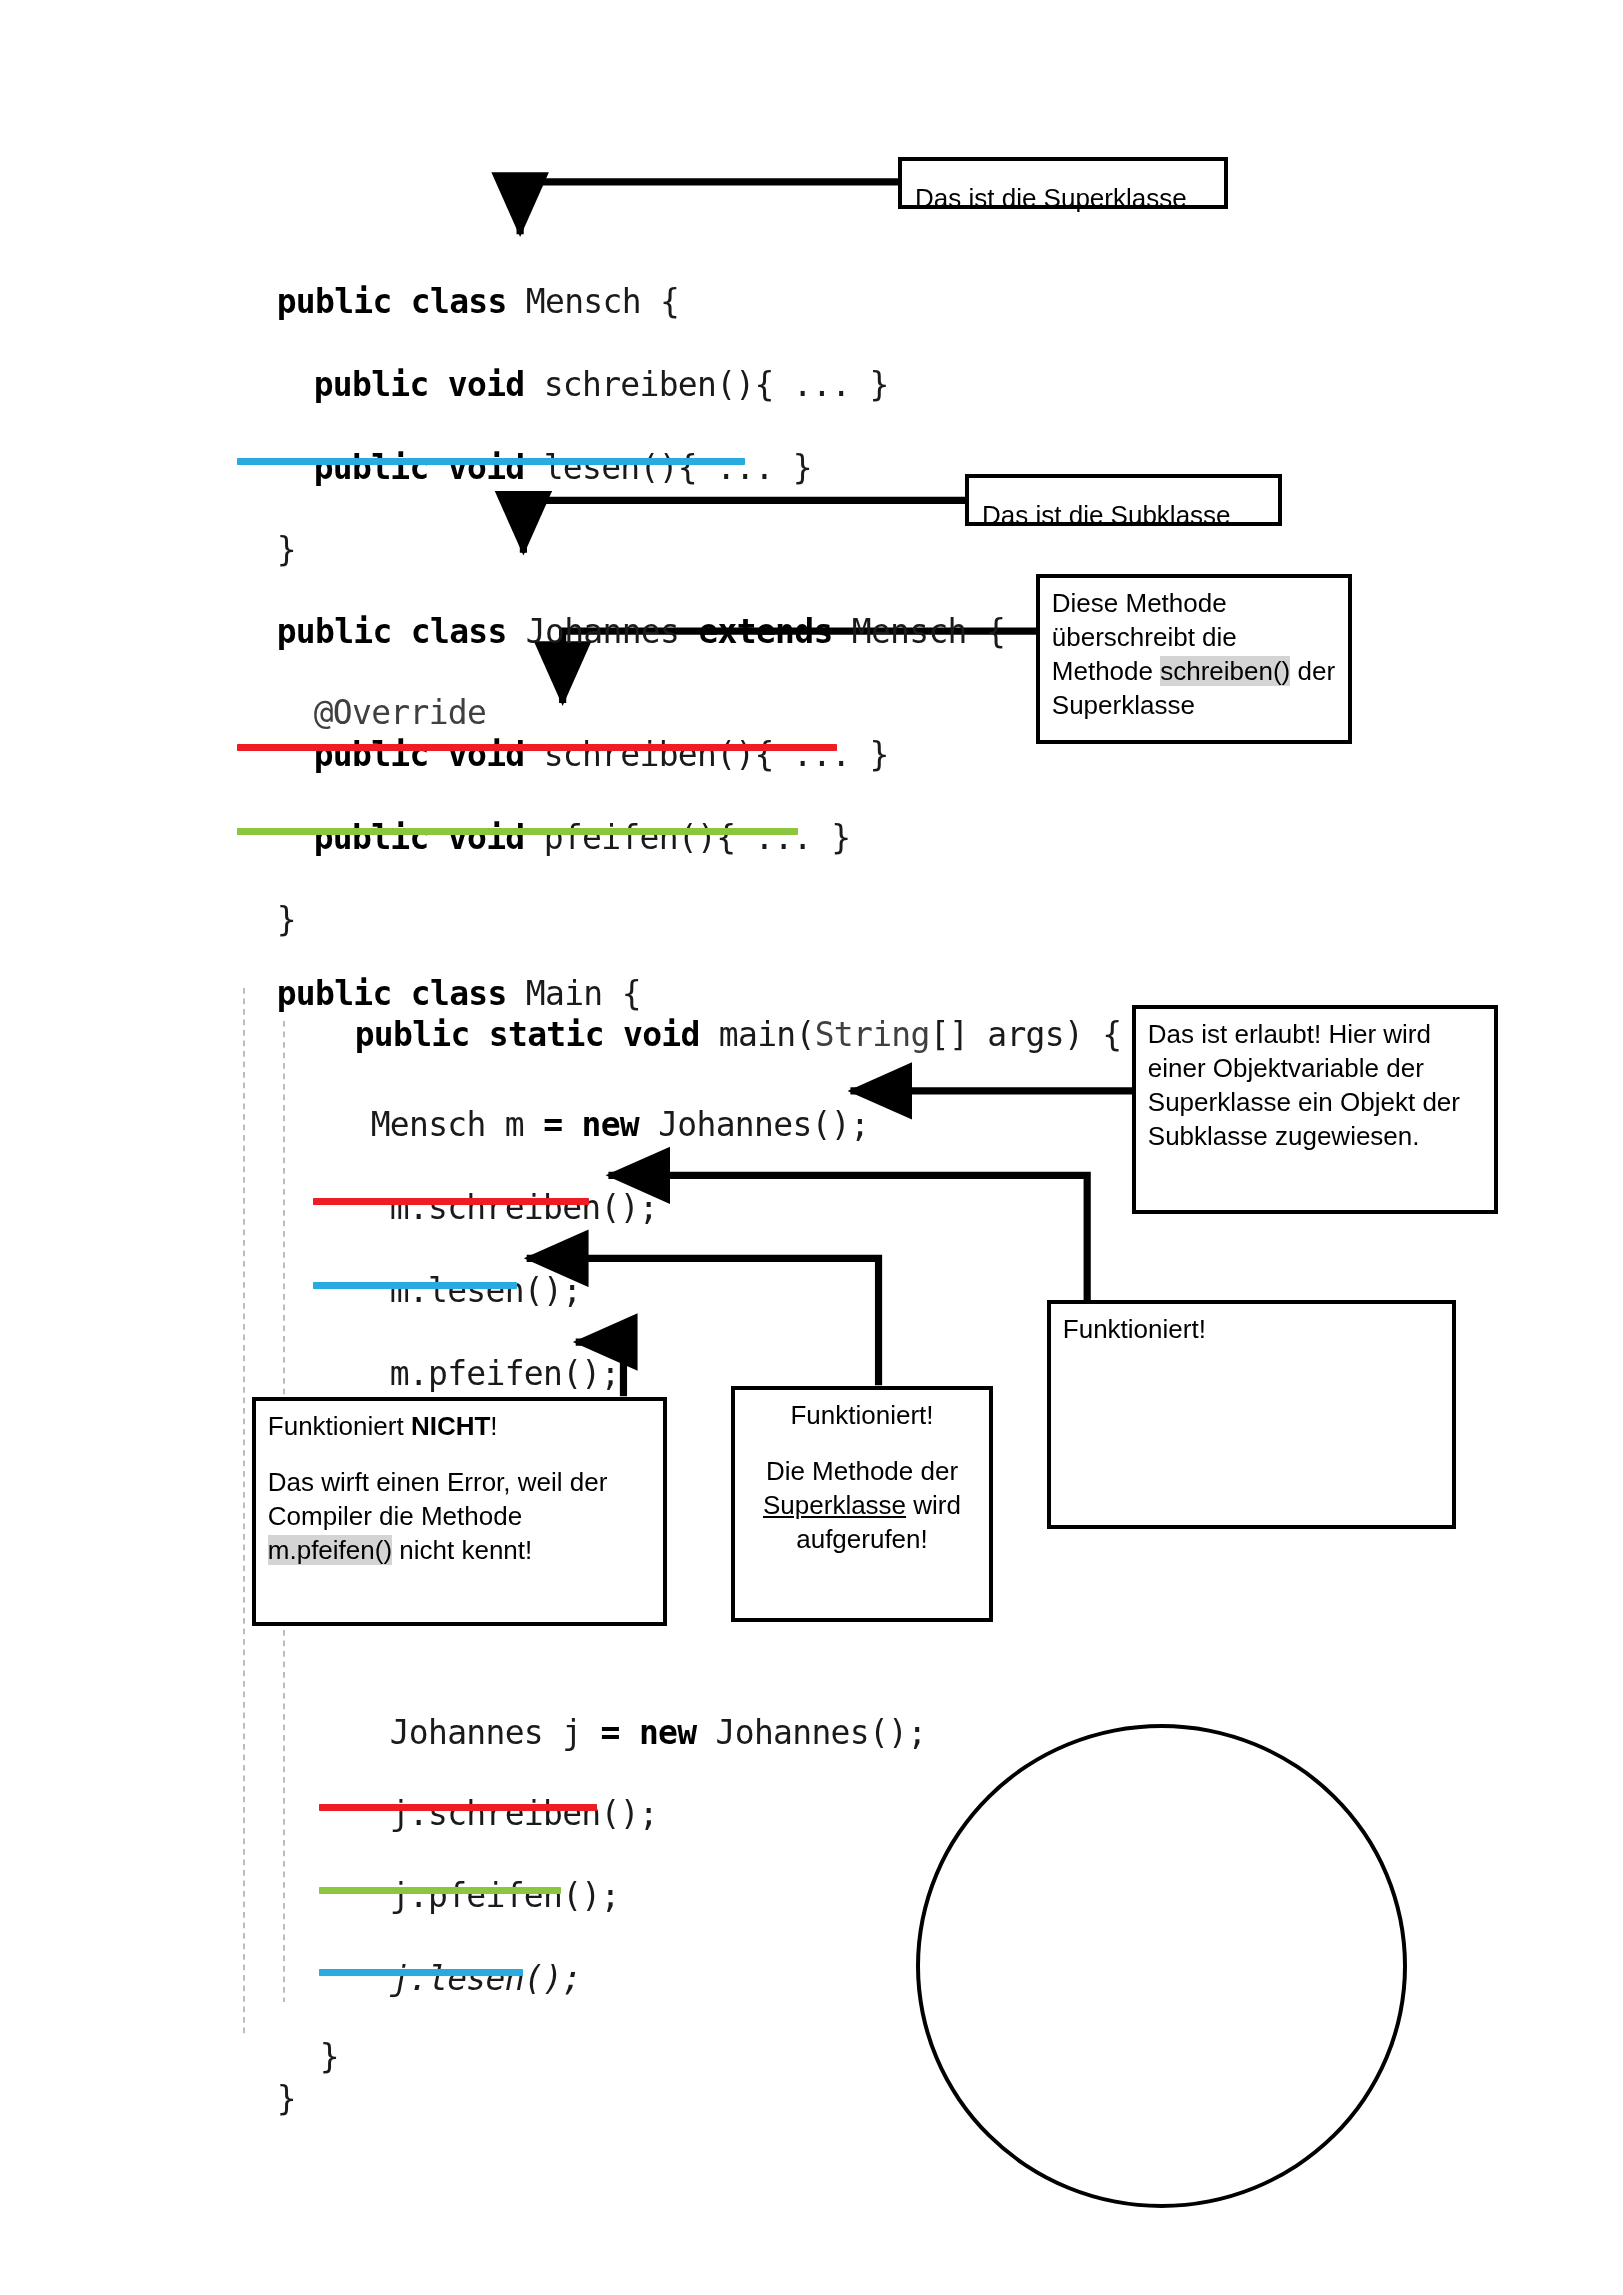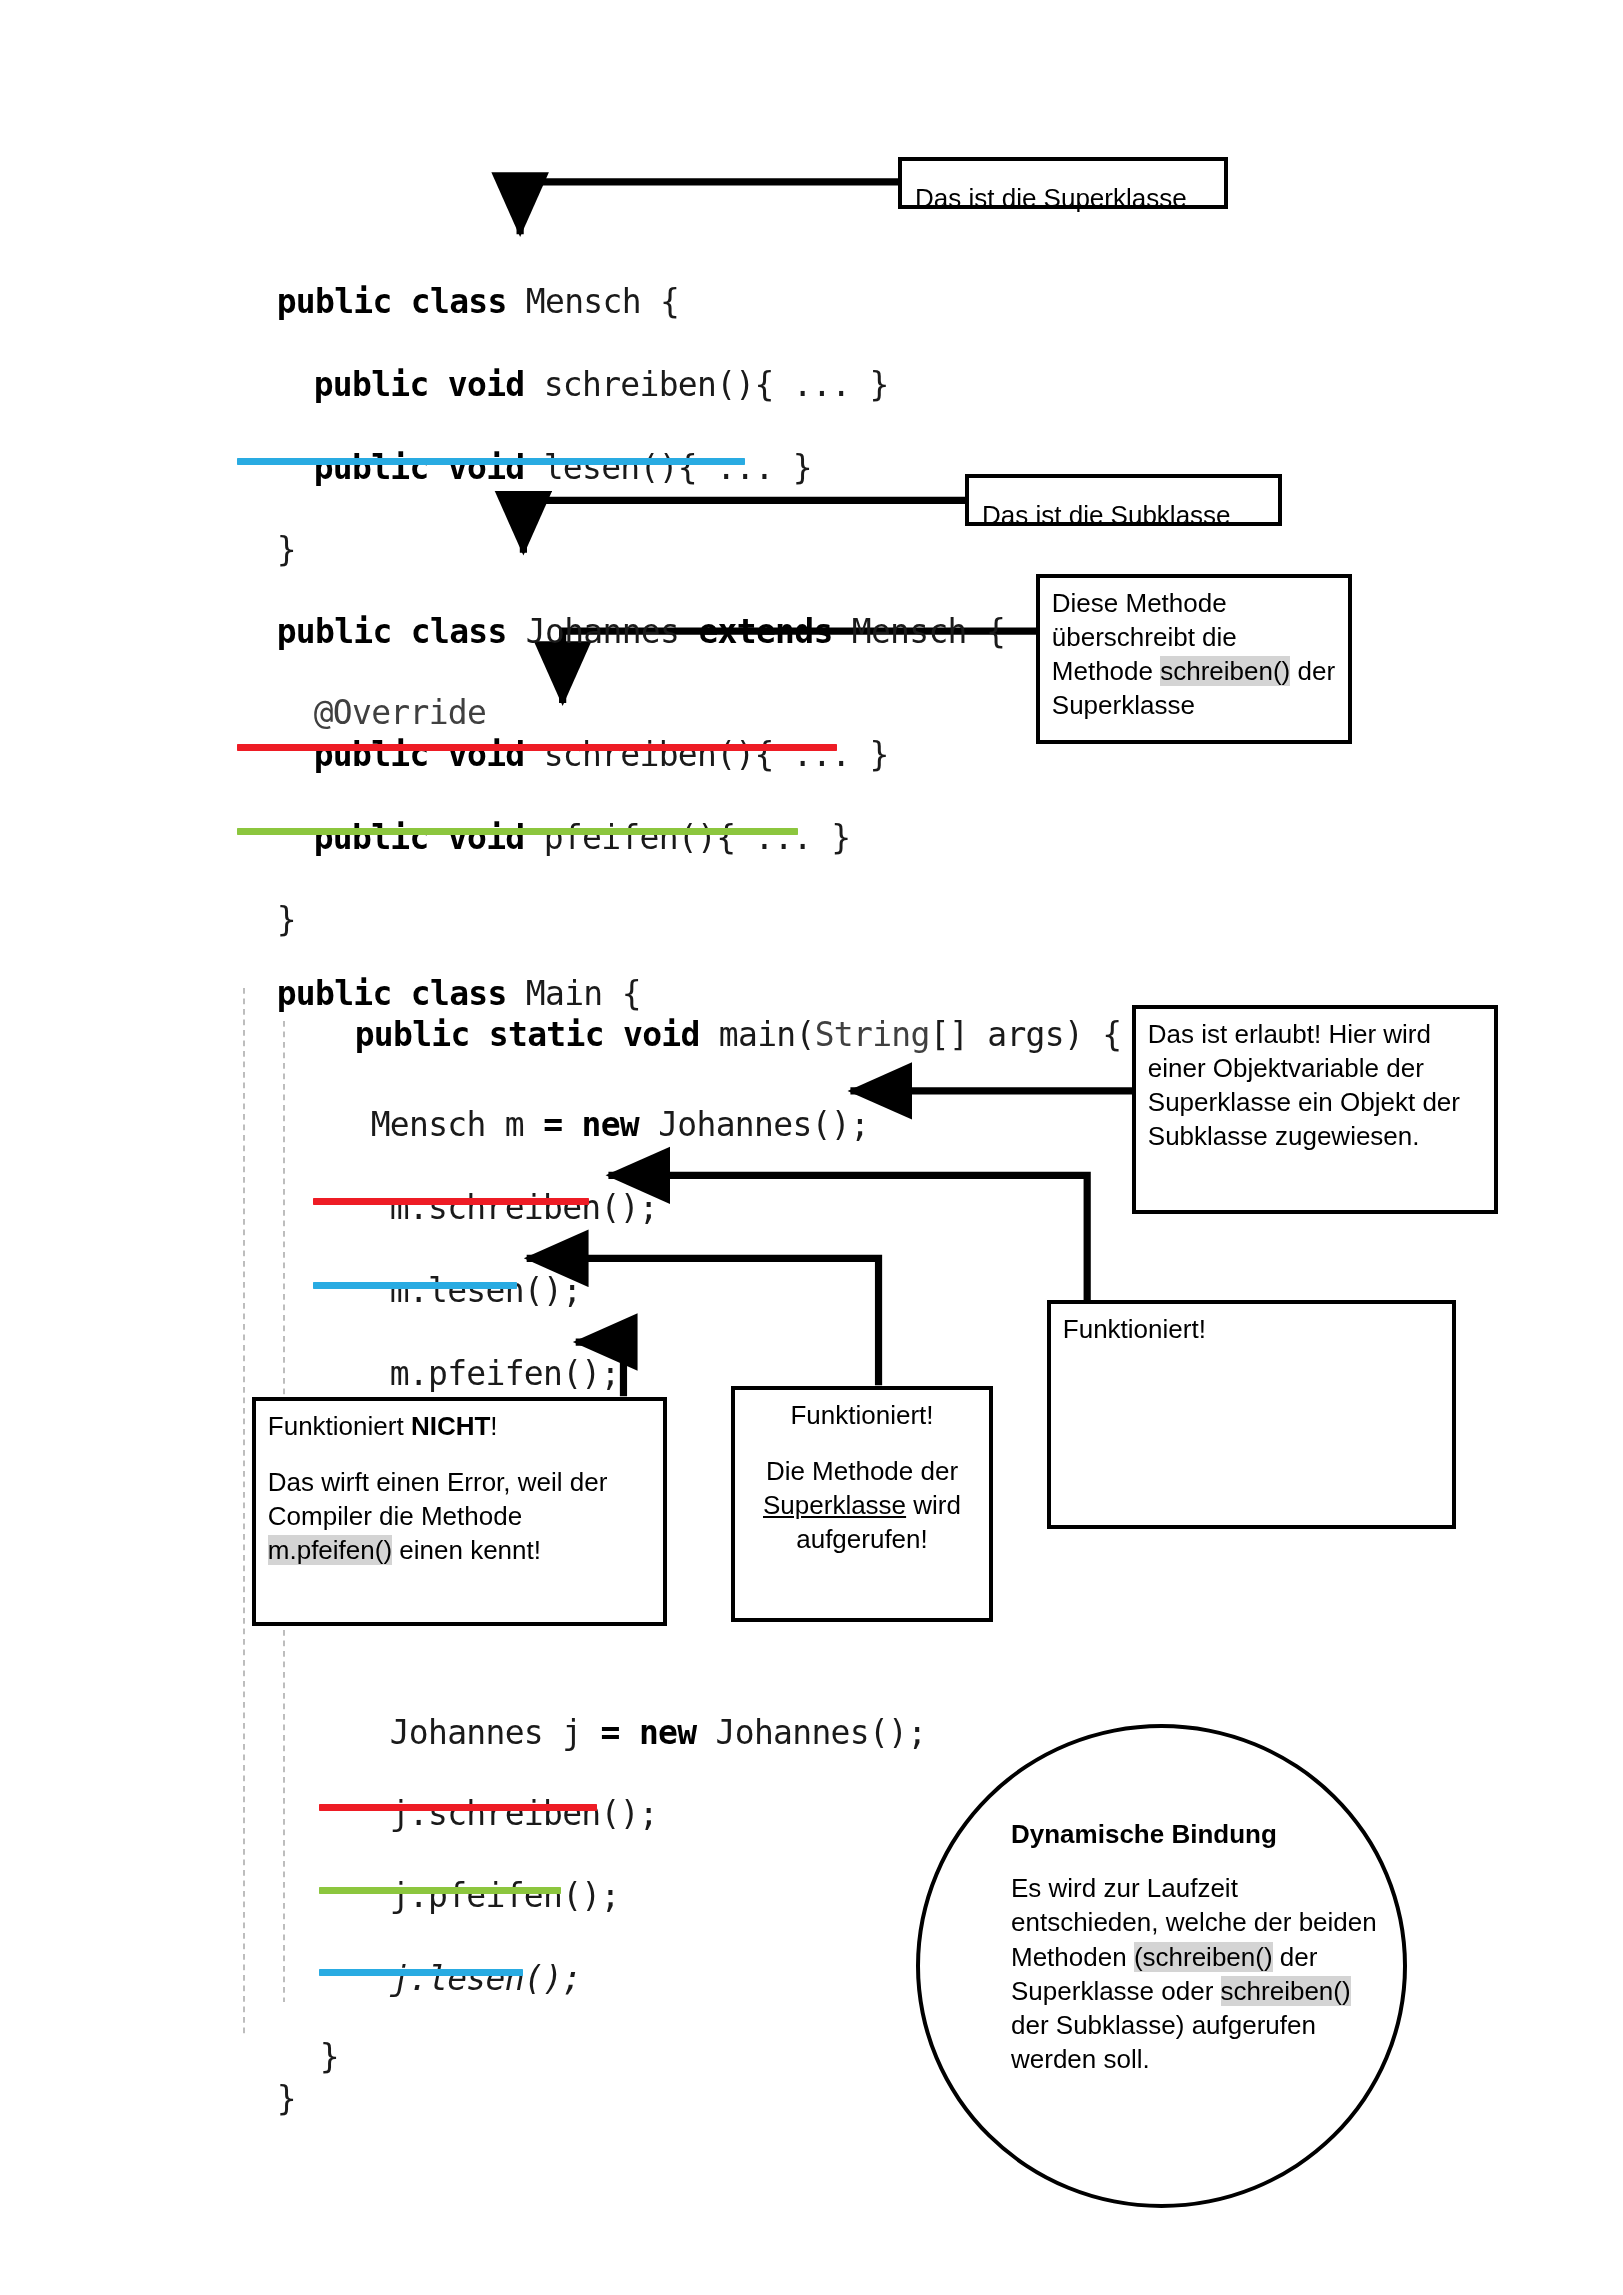--- a/index.html
+++ b/index.html
@@ -191,23 +191,19 @@
     <p>Funktioniert!</p>
   </div>
 
   <div class="note center" style="left:731px;top:1386px;width:262px;height:236px;">
     <p>Funktioniert!</p>
     <p><span>Die Methode der </span><span class="ul">Superklasse</span><span> wird aufgerufen!</span></p>
   </div>
 
   <div class="note" style="left:252px;top:1397px;width:415px;height:229px;">
     <p><span>Funktioniert </span><span class="b">NICHT</span><span>!</span></p>
-    <p><span>Das wirft einen Error, weil der Compiler die Methode </span><span class="hl">m.pfeifen()</span><span> einen kennt!</span></p>
+    <p><span>Das wirft einen Error, weil der Compiler die Methode </span><span class="hl">m.pfeifen()</span><span> nicht kennt!</span></p>
   </div>
 
   <div class="ellipse" style="left:916px;top:1724px;width:491px;height:484px;"></div>
-  <div class="ellipse-inner" style="left:1011px;top:1817px;width:373px;">
-    <p class="ellipse-title">Dynamische Bindung</p>
-    <p><span>Es wird zur Laufzeit entschieden, welche der beiden Methoden </span><span class="hl">(schreiben()</span><span> der Superklasse oder </span><span class="hl">schreiben()</span><span> der Subklasse) aufgerufen werden soll.</span></p>
-  </div>
 
 </div>
 
 
 </body></html>

